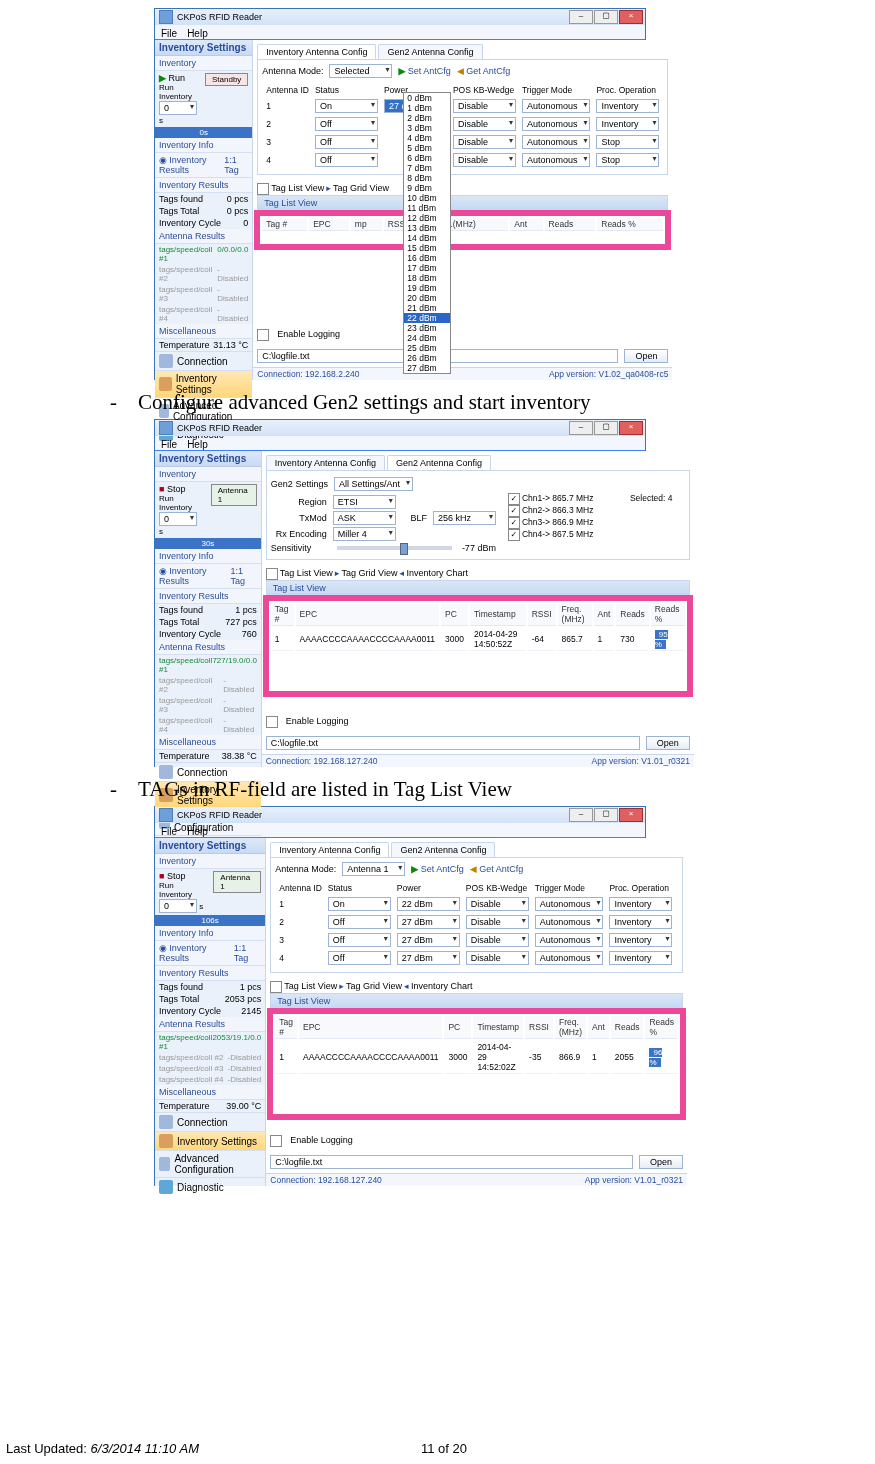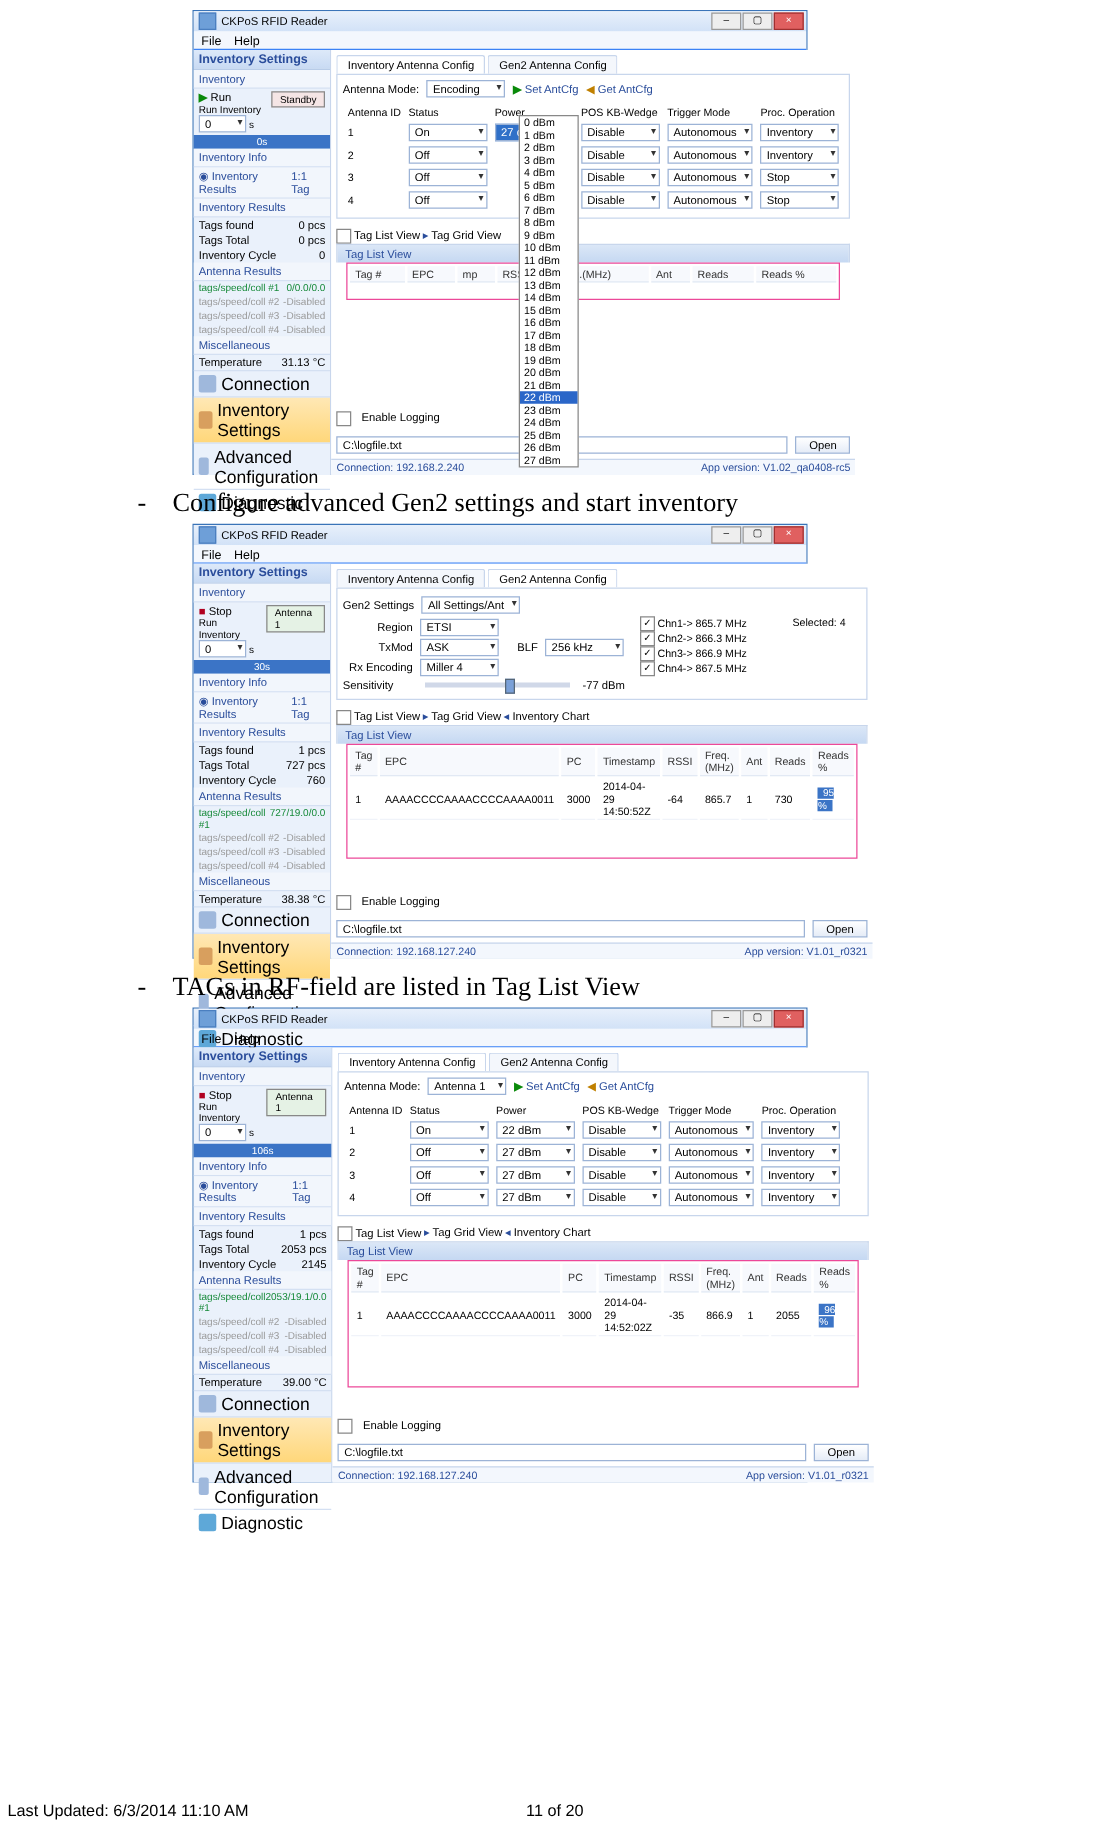--- a/index.html
+++ b/index.html
@@ -1,20 +1,20 @@
 <!DOCTYPE html>
 <html><head>
 <meta charset="utf-8">
 <style>
   body{margin:0;padding:0;font-family:"Segoe UI",Tahoma,Verdana,sans-serif;font-size:10px;color:#000;background:#fff;width:875px}
   .page{position:relative;width:875px;height:1464px;background:#fff}
   .hdr{display:flex;justify-content:space-between;padding:6px 6px 0 6px;font-weight:bold;font-style:italic;font-size:13px;font-family:Verdana,Tahoma,sans-serif}
   .hdr div{white-space:nowrap}
   .ftr{position:absolute;bottom:8px;left:0;right:0;display:flex;justify-content:space-between;padding:0 6px;font-size:13px;font-family:Verdana,Tahoma,sans-serif}
-  .ftr .lu{}
+  .ftr .lu{font-style:italic}
   .content{padding:8px 0 0 110px}
   .bullet{font-family:"Times New Roman",serif;font-size:21px;margin:6px 0 4px 0;display:flex;align-items:flex-start;gap:20px}
   .bullet .dash{width:8px}
   .win{width:490px;border:1px solid #3a74b8;background:#fff;margin:0 0 10px 44px}
   .titlebar{height:16px;background:linear-gradient(#e8f0fb,#d2e2f7);display:flex;align-items:center;font-size:9px;padding:0 0 0 4px;position:relative}
   .tb-ico{width:12px;height:12px;background:#6e9fd8;border:1px solid #4b7fc0;margin-right:4px}
   .tb-ctrls{position:absolute;right:2px;top:1px;display:flex;gap:1px}
   .tb-btn{width:22px;height:12px;border:1px solid #999;background:#eee;font-size:8px;line-height:10px;text-align:center}
   .tb-close{background:#e06060;color:#fff;border-color:#a03030}
   .menubar{height:14px;background:#f3f7fd;font-size:10px;padding:0 6px;display:flex;gap:10px;align-items:flex-end;border-bottom:1px solid #3b82f6}
@@ -25,42 +25,42 @@
   .row{display:flex;justify-content:space-between;padding:1px 4px;font-size:9px}
   .runbox{padding:2px 4px;display:flex;align-items:flex-start;gap:4px}
   .arrow-g{color:#0a8a0a;font-weight:bold}
   .arrow-r{color:#b00020;font-weight:bold}
   .badge{font-size:8px;padding:1px 6px;border:1px solid #888;background:#f5e5e5}
   .badge-a{font-size:8px;padding:1px 6px;border:1px solid #888;background:#e5f2e5}
   .timer{height:11px;background:#3b74c6;color:#fff;font-size:8px;text-align:center;line-height:11px}
   .ant-row{display:flex;justify-content:space-between;padding:1px 4px;font-size:8px}
   .ant-en{color:#178a3a}
   .ant-dis{color:#9a9a9a}
-  .navitem{display:flex;align-items:center;gap:4px;padding:2px 4px;border-top:1px solid #d4e0f2;font-size:14px}
+  .navitem{display:flex;align-items:center;gap:4px;padding:2px 4px;border-top:1px solid #d4e0f2;font-size:10px}
   .nav-ico{width:14px;height:14px;background:#9fb8dc;border-radius:2px}
   .nav-sel{background:linear-gradient(#ffe8b5,#ffd77a)}
   .spacer{flex:1}
   .right{flex:1;background:#fff;display:flex;flex-direction:column}
   .tabs{display:flex;gap:2px;padding:4px 4px 0 4px;font-size:9px}
   .tab{padding:2px 8px;background:#f4f7fc;border:1px solid #c8d6ec;border-bottom:none;border-radius:2px 2px 0 0}
   .tab.sel{background:#fff}
   .pnl{border:1px solid #c8d6ec;margin:0 4px 4px 4px;padding:4px;font-size:9px;flex:0 0 auto}
   .ant-head{display:flex;align-items:center;gap:6px;margin-bottom:4px}
   .combo{border:1px solid #9cb3d6;background:#fff;padding:1px 12px 1px 4px;font-size:9px;position:relative;display:inline-block;min-width:45px}
   .combo::after{content:"▾";position:absolute;right:2px;top:0;font-size:8px;color:#333}
   .lnk{color:#2a4d9b;cursor:pointer}
   .tbl{font-size:8.5px}
   .tbl th{font-weight:normal;padding:1px 2px;text-align:left;white-space:nowrap}
   .tbl td{padding:1px 2px;white-space:nowrap}
   .dd-list{position:absolute;background:#fff;border:1px solid #888;font-size:8.5px;z-index:5;width:46px}
   .dd-list div{padding:0 3px;white-space:nowrap}
   .dd-sel{background:#2a66c8;color:#fff}
   .tabbar2{display:flex;gap:2px;padding:4px 4px 0 4px;font-size:9px}
   .listhdr{background:linear-gradient(#dbe7f7,#c5d8f2);color:#2a4d9b;font-size:9px;padding:2px 6px;margin:0 4px;border:1px solid #c8d6ec;border-bottom:none}
-  .listbox{border:1px solid #ec4899;margin:0 12px;font-size:8.5px}
+  .listbox{border:6px solid #ec4899;margin:0 1px;font-size:8.5px}
   .listbox th{font-weight:normal;color:#333;padding:1px 4px;text-align:left;border-bottom:1px solid #e2e9f4;background:#f7f9fd}
   .listbox td{padding:1px 4px;border-bottom:1px solid #f0f3f9}
   .pct{background:#3b74c6;color:#fff;padding:0 4px;font-size:8px}
   .logrow{display:flex;align-items:flex-start;gap:6px;margin:4px;font-size:9px}
   .txtbox{border:1px solid #9cb3d6;background:#fff;padding:1px 4px;flex:1;font-size:9px}
   .btn{border:1px solid #9cb3d6;background:linear-gradient(#fff,#e5ecf7);padding:1px 10px;font-size:9px}
   .status{display:flex;justify-content:space-between;font-size:8.5px;padding:1px 4px;color:#2a4d9b;border-top:1px solid #c8d6ec;background:#f3f7fd}
   .chk{width:10px;height:10px;border:1px solid #888;display:inline-block;vertical-align:middle;margin-right:2px;font-size:8px;line-height:9px;text-align:center}
   .chk.on::before{content:"✓"}
   .gen2row{display:flex;align-items:center;gap:6px;margin:2px 0}
@@ -171,21 +171,21 @@
         </div>
 
         <div class="right" style="position:relative">
           <div class="tabs">
             <div class="tab sel">Inventory Antenna Config</div>
             <div class="tab">Gen2 Antenna Config</div>
           </div>
           <div class="pnl">
             <div class="ant-head">
               <span>Antenna Mode:</span>
-              <span class="combo">Encoding</span>
+              <span class="combo">Selected</span>
               <span class="lnk"><span class="arrow-g">▶</span> <span>Set AntCfg</span></span>
               <span class="lnk"><span style="color:#c08000">◀</span> <span>Get AntCfg</span></span>
             </div>
             <table class="tbl">
               <tbody>
                   <tr>
                 <th>Antenna ID</th>
                 <th>Status</th>
                 <th>Power</th>
                 <th>POS KB-Wedge</th>

